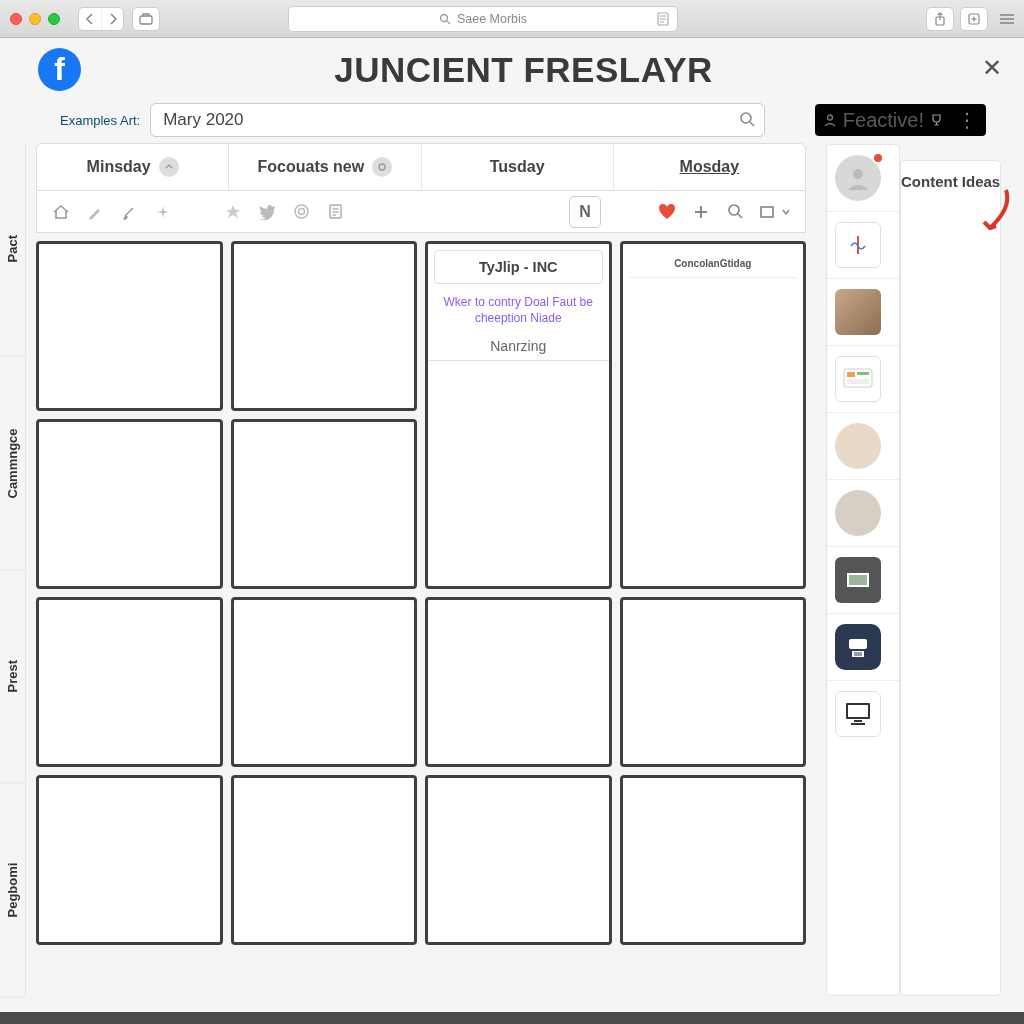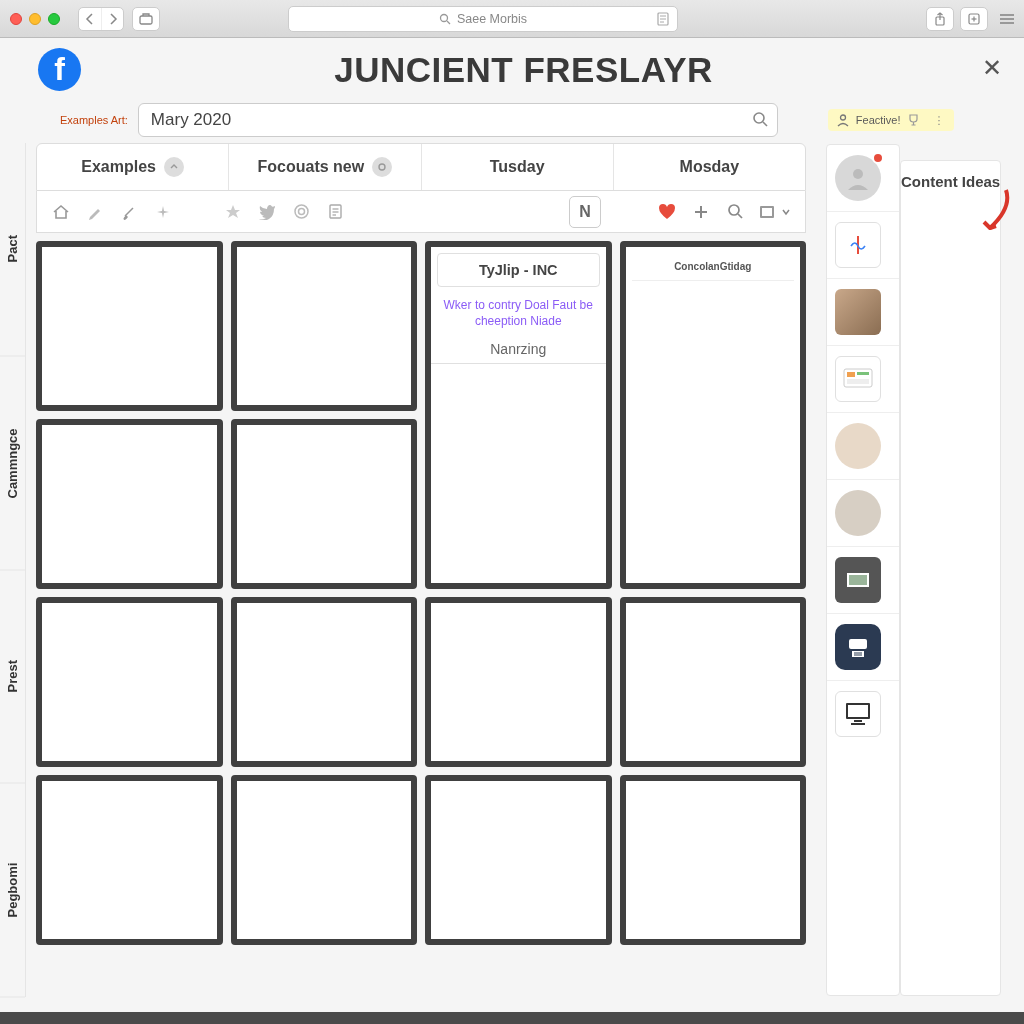--- a/index.html
+++ b/index.html
@@ -93,43 +93,43 @@
   font-size: 24px; color: #555; cursor: pointer;
   position: absolute; right: 22px; top: 16px;
 }
 
 
 .search-row {
   display: flex; align-items: center;
   padding: 6px 38px 6px 60px;
   gap: 10px;
 }
-.search-label { color: #c2410c; font-size: 11px; }
+.search-label { color: #0c4a6e; font-size: 13px; }
 .search-wrap {
   flex: 1;
   max-width: 640px;
   position: relative;
 }
 .search-input {
   width: 100%; height: 34px;
   border: 1px solid #ccc; border-radius: 6px;
   padding: 0 36px 0 12px;
   font-size: 17px; color: #444;
   background: #fff;
 }
 .search-mag {
   position: absolute; right: 10px; top: 8px;
   color: #888; font-size: 15px;
 }
 .feactive {
   display: flex; align-items: center; gap: 6px;
   margin-left: 40px;
-  color: #5a5a5a; font-size: 11px;
+  color: #5a5a5a; font-size: 20px;
   padding: 4px 8px; border-radius: 4px;
-  background: #fef9c3;
+  background: #000000;
 }
 .feactive .kebab { margin-left: 8px; color: #888; letter-spacing: 1px; }
 .red-arrow {
   position: absolute;
   right: 10px; top: 148px;
   width: 40px; height: 50px;
 }
 
 
 .main-row {
@@ -175,21 +175,21 @@
   display: flex;
   align-items: center;
   justify-content: center;
   gap: 8px;
   font-size: 16px;
   font-weight: 600;
   color: #444;
   border-right: 1px solid #e5e5e5;
   cursor: pointer;
 }
-.day-tab:last-child { border-right: none; }
+.day-tab:last-child { border-right: none; text-decoration: underline; }
 .tab-badge {
   width: 20px; height: 20px; border-radius: 50%;
   background: #ddd; display:flex; align-items:center; justify-content:center;
   color:#888; font-size:11px;
 }
 
 
 .toolbar {
   display: flex;
   align-items: center;
@@ -224,21 +224,21 @@
 }
 .cal-grid {
   display: grid;
   grid-template-columns: repeat(4, 1fr);
   gap: 8px;
   height: 100%;
   grid-auto-rows: 170px;
 }
 .cell {
   background: #fff;
-  border: 6px solid #404040;
+  border: 3px solid #404040;
   border-radius: 4px;
 }
 .cell-filled {
   display: flex;
   flex-direction: column;
   padding: 0;
 }
 .cell-head {
   border: 1px solid #e0e0e0;
   border-radius: 4px;
@@ -436,21 +436,21 @@
     <div class="left-rail">
       <div class="rail-item">Pact</div>
       <div class="rail-item">Cammngce</div>
       <div class="rail-item">Prest</div>
       <div class="rail-item">Pegbomi</div>
     </div>
 
     <div class="center">
       <div class="day-tabs">
         <div class="day-tab">
-          <span>Examples</span>
+          <span>Minsday</span>
           <span class="tab-badge">
             <svg width="10" height="10" viewBox="0 0 10 10">
                 <path d="M2 6 L5 3 L8 6" fill="none" stroke="#999" stroke-width="1.4"></path>
               </svg>
           </span>
         </div>
         <div class="day-tab">
           <span>Focouats new</span>
           <span class="tab-badge">
             <svg width="10" height="10" viewBox="0 0 10 10">

